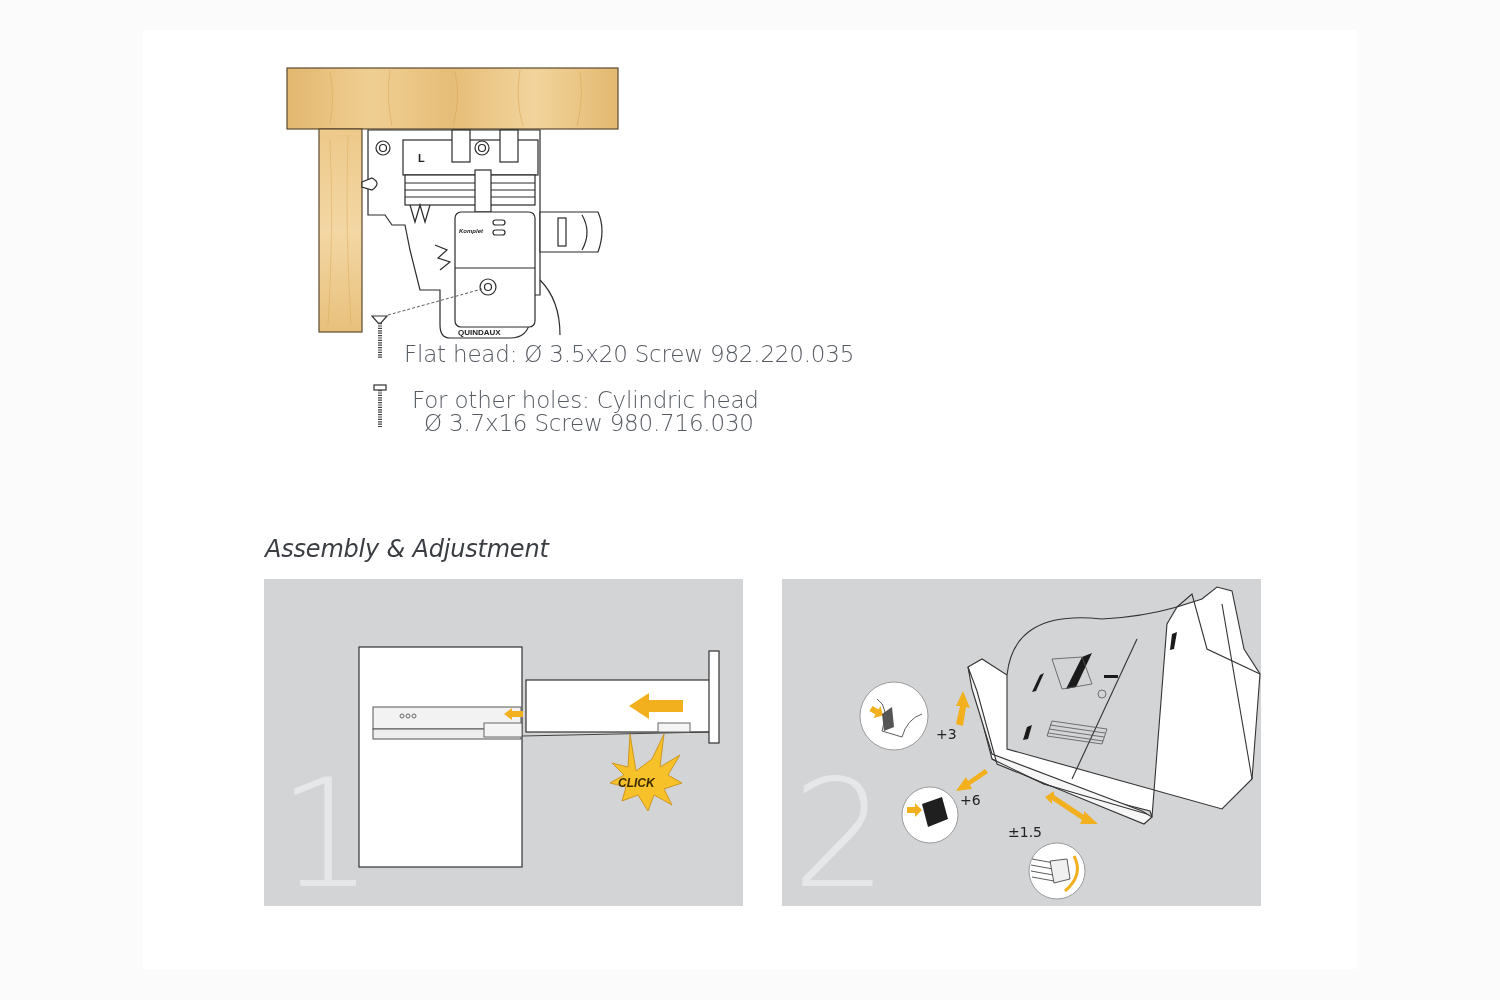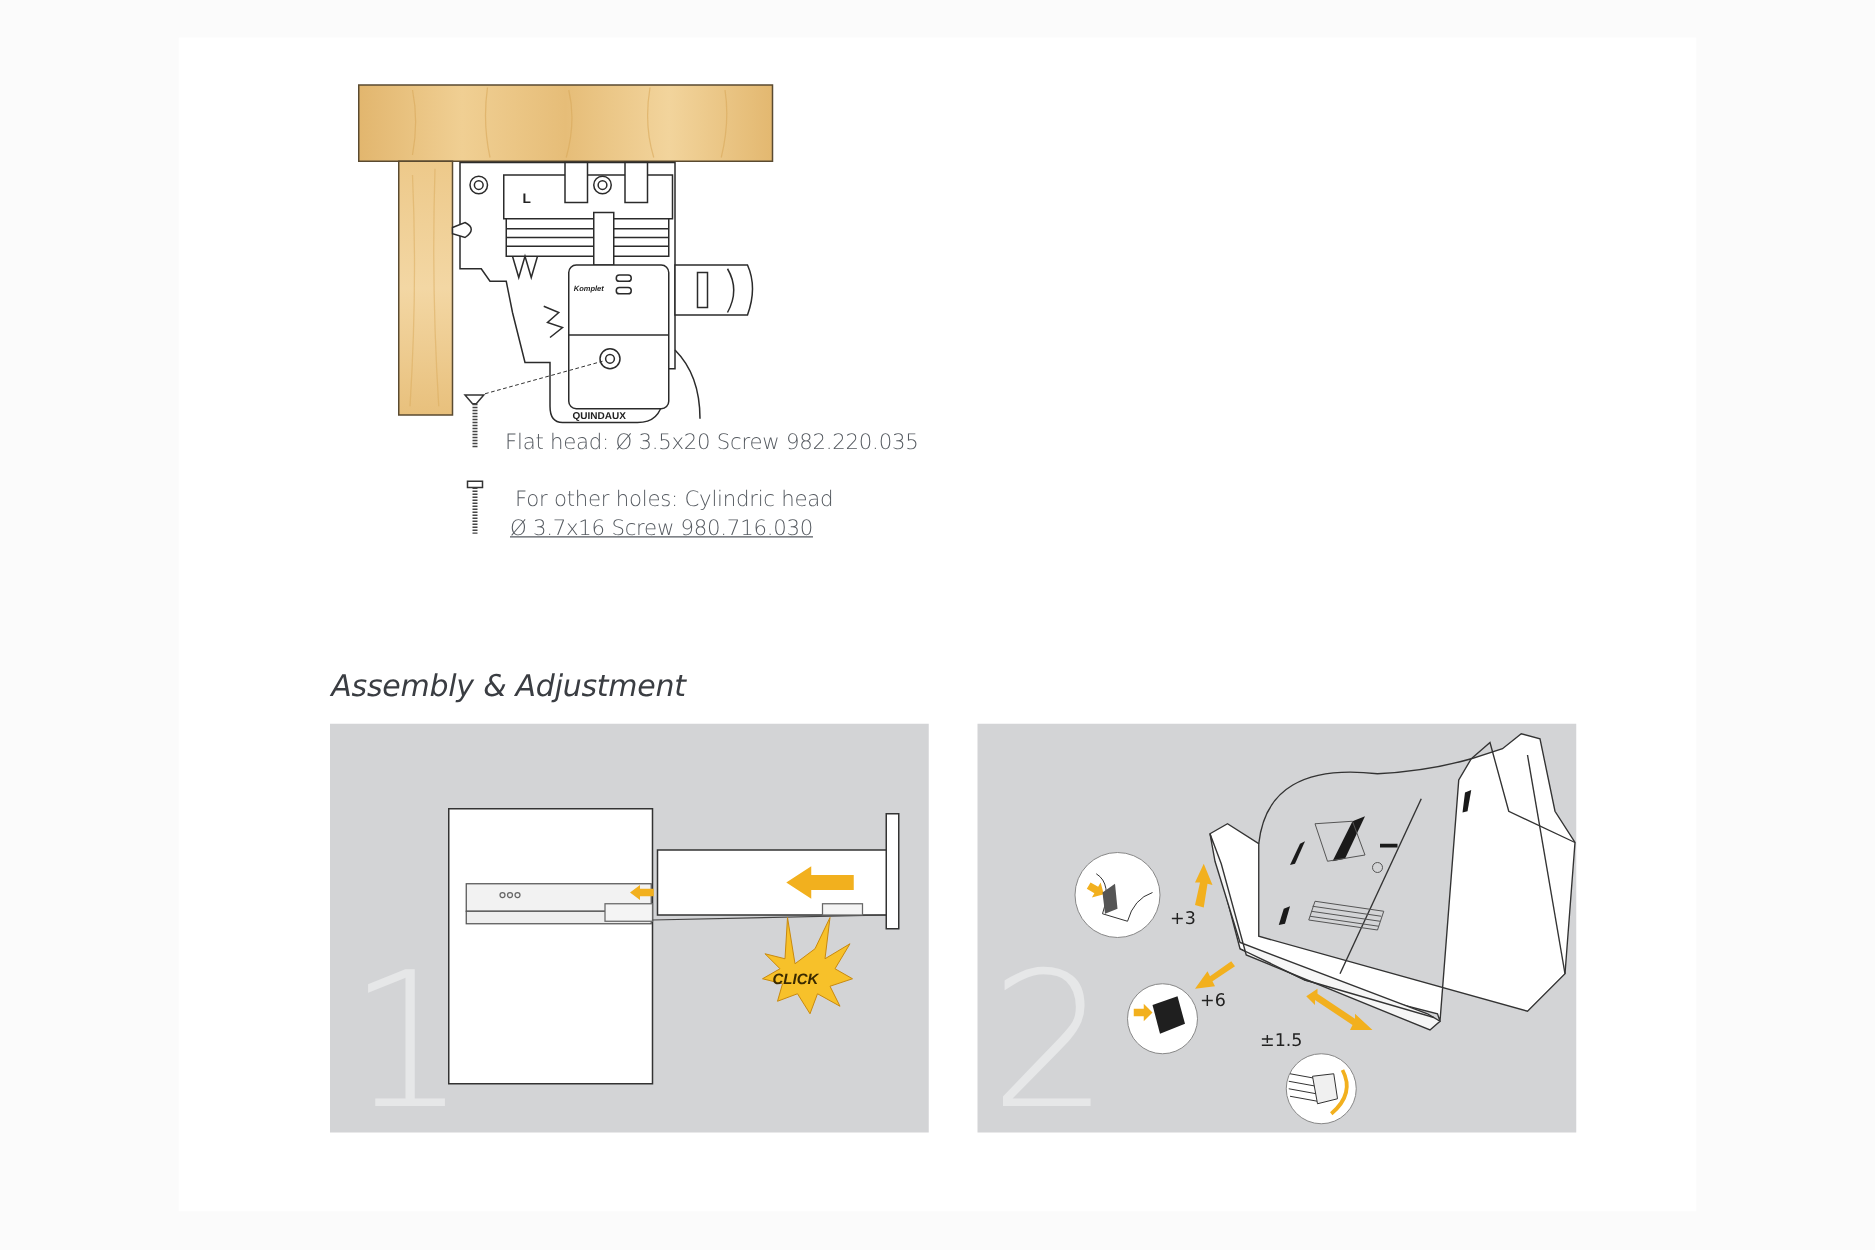--- a/index.html
+++ b/index.html
@@ -8,21 +8,21 @@
       background: #fbfbfb;
       font-family: "Liberation Sans", "DejaVu Sans", sans-serif;
       position: relative;
     }
     .page {
       position: absolute; left: 143px; top: 30px; width: 1214px; height: 939px;
       background: #ffffff;
     }
     .abs { position: absolute; }
     .caption {
-      color: #555a60; font-size: 17px; line-height: 22px; white-space: nowrap;
+      color: #555a60; font-size: 23px; line-height: 22px; white-space: nowrap;
       font-family: "DejaVu Sans", sans-serif; font-weight: 300; letter-spacing: -0.2px;
     }
     .section-title {
       color: #3a3d42; font-size: 24px; font-style: italic;
       font-family: "DejaVu Sans", sans-serif; letter-spacing: -0.2px;
     }
     .panel { position: absolute; background: #d3d4d6; overflow: hidden; }
     .step-num {
       position: absolute; color: #e6e7e8; font-family: "DejaVu Sans", sans-serif;
       font-weight: 200; font-size: 150px; line-height: 1;
@@ -101,21 +101,21 @@
   </g>
 </svg>
 
 <svg width="14" height="45" style="left:373px; top:384px;" viewBox="0 0 14 45">
   <rect x="1" y="1" width="12" height="5" fill="#fff" stroke="#333" stroke-width="1.2"></rect>
   <line x1="7" y1="6" x2="7" y2="43" stroke="#444" stroke-width="4" stroke-dasharray="1.2,1.2"></line>
 </svg>
 
 <div class="abs caption" style="left:404px; top:343px;">Flat head: Ø 3.5x20 Screw 982.220.035</div>
 <div class="abs caption" style="left:412px; top:389px;">For other holes: Cylindric head</div>
-<div class="abs caption" style="left:408px; top:412px;text-decoration:underline;">Ø 3.7x16 Screw 980.716.030</div>
+<div class="abs caption" style="left:424px; top:412px;">Ø 3.7x16 Screw 980.716.030</div>
 
 <div class="abs section-title" style="left:265px; top:535px;">Assembly &amp; Adjustment</div>
 
 <div class="panel" style="left:264px; top:579px; width:479px; height:327px;">
   <div class="step-num" style="left:14px; top:180px;">1</div>
   <svg width="479" height="327" style="left:0; top:0;" viewBox="0 0 479 327">
 
     <rect x="95" y="68" width="163" height="220" fill="#ffffff" stroke="#333" stroke-width="1.2"></rect>
 
     <rect x="109" y="128" width="148" height="22" fill="#f2f2f2" stroke="#555" stroke-width="1"></rect>

